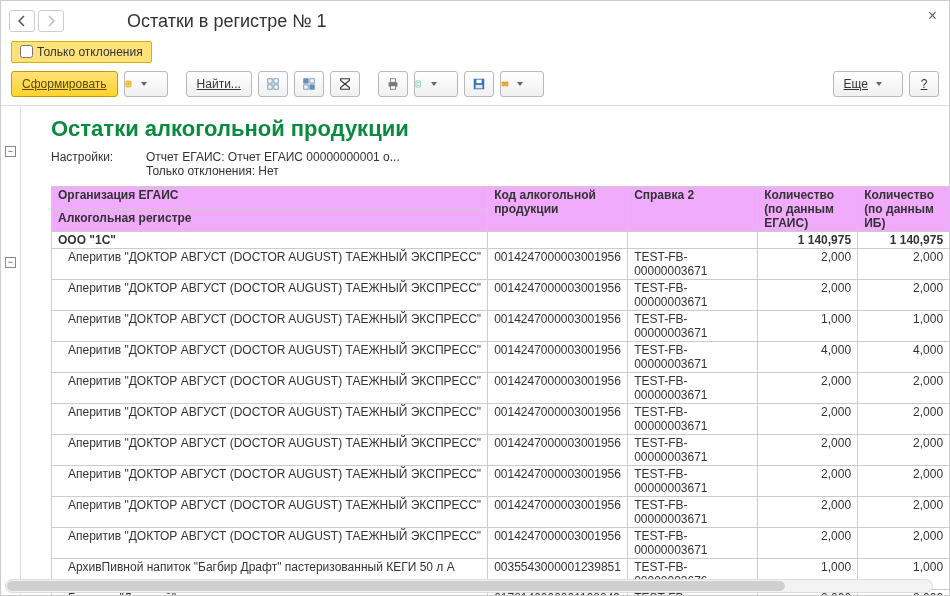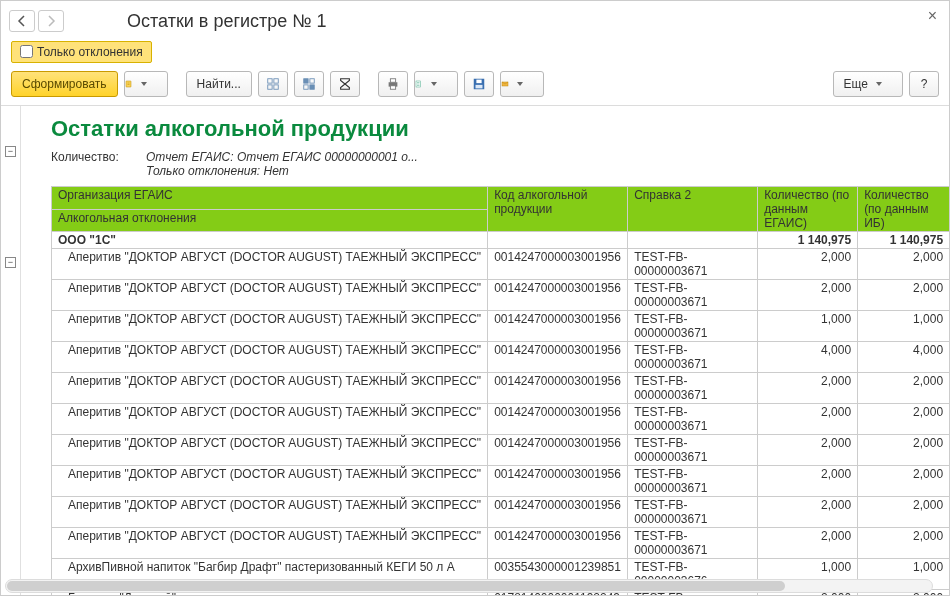--- a/index.html
+++ b/index.html
@@ -7,38 +7,38 @@
   .window { width: 950px; height: 596px; border: 1px solid #ccc; position: relative; display: flex; flex-direction: column; overflow: hidden; }
   .titlebar { display: flex; align-items: center; padding: 4px 8px 2px 8px; height: 38px; }
   .navbtn { width: 26px; height: 22px; border: 1px solid #ccc; border-radius: 3px; background: #fff; display: flex; align-items: center; justify-content: center; margin-right: 3px; cursor: pointer; }
   .navbtn svg { width: 12px; height: 12px; }
   .title { flex: 1; font-size: 18px; padding-left: 60px; color: #333; }
   .close-x { font-size: 16px; color: #666; cursor: pointer; padding: 2px 6px; position:absolute; top:4px; right:6px;}
   .toolbar-row { padding: 2px 10px; display: flex; align-items: center; }
   .chk-wrap { display: inline-flex; align-items: flex-start; border: 1px solid #d8b200; background: #ffe27a; padding: 3px 8px; border-radius: 2px; }
   .chk-wrap input { margin: 0 4px 0 0; }
   .toolbar2 { padding: 6px 10px 8px 10px; display: flex; align-items: center; gap: 6px; }
-  .btn { height: 26px; border: 1px solid #b8b8b8; border-radius: 3px; background: linear-gradient(#fff,#f0f0f0); padding: 0 10px; display: inline-flex; align-items: center; gap: 4px; cursor: pointer; font-size: 12px; color: #333; white-space: nowrap; }
+  .btn { height: 26px; border: 1px solid #b8b8b8; border-radius: 3px; background: linear-gradient(#fff,#f0f0f0); padding: 0 10px; display: inline-flex; align-items: center; gap: 4px; cursor: pointer; font-size: 12px; color: #333; white-space: nowrap; text-decoration: underline; }
   .btn.primary { background: linear-gradient(#ffe27a,#ffd32b); border-color: #c99a00; font-weight: normal; color: #5a4a00; }
   .btn.icon-only { width: 30px; padding: 0; justify-content: center; }
   .btn.with-dd { padding-right: 20px; }
   .dd-caret { width:0;height:0;border-left:3px solid transparent;border-right:3px solid transparent;border-top:4px solid #666;margin-left:4px; }
   .spacer { flex: 1; }
   .content-area { flex: 1; border-top: 1px solid #dcdcdc; padding: 0; overflow: hidden; position:relative; }
   .scroll-host { position:absolute; top:0; left:0; right:0; bottom:0; overflow:auto; }
   .ruler-vert { width: 20px; background: #fff; border-right: 1px solid #e0e0e0; flex-shrink:0; display:flex; flex-direction:column; align-items:center; padding-top:40px; gap:100px;}
   .collapse-box { width:11px; height:11px; border:1px solid #888; font-size:9px; line-height:9px; text-align:center; color:#444; cursor:pointer; background:#fff;}
   .report { padding: 6px 4px 4px 30px; min-width: 1040px; }
   .report-title { color: #0a8a3e; font-size: 22px; font-weight: bold; margin: 4px 0 8px 0; }
   .param-row { display:flex; gap: 10px; color:#333; margin-bottom:2px; }
   .param-label { width: 85px; }
-  .param-val { max-width: 800px; font-style: italic; }
+  .param-val { max-width: 800px; }
   .grid { border-collapse: collapse; margin-top: 8px; table-layout: fixed; }
   .grid th, .grid td { border: 1px solid #ccc; padding: 1px 6px; font-size: 12px; vertical-align: top; }
-  .grid th { text-align: left; font-weight: normal; color:#333; background:#84cc16; }
+  .grid th { text-align: left; font-weight: bold; color:#333; background:#f0abfc; }
   .grid .org-row td { font-weight: bold; }
   .num { text-align: right; }
   .col-name { width: 380px; overflow:hidden; white-space:nowrap; text-overflow:clip;}
   .col-code { width: 140px; }
   .col-ref  { width: 130px; }
   .col-q1   { width: 100px; }
   .col-q2   { width: 92px; }
   .hscroll { position:absolute; left:4px; right:16px; bottom:2px; height:14px; background:#f3f3f3; border:1px solid #dcdcdc; border-radius:7px; }
   .hscroll .thumb { position:absolute; top:1px; left:1px; height:10px; width:84%; background:#cfcfcf; border-radius:6px; }
   .layout { display:flex; height:100%;}
@@ -151,21 +151,21 @@
   <div class="content-area">
     <div class="scroll-host">
       <div class="layout">
         <div class="ruler-vert">
           <div class="collapse-box">−</div>
           <div class="collapse-box">−</div>
         </div>
         <div class="report">
           <div class="report-title">Остатки алкогольной продукции</div>
           <div class="param-row">
-            <div class="param-label">Количество:</div>
+            <div class="param-label">Настройки:</div>
             <div class="param-val">
               <div>Отчет ЕГАИС: Отчет ЕГАИС 00000000001 о...</div>
               <div>Только отклонения: Нет</div>
             </div>
           </div>
 
           <table class="grid">
             <colgroup>
               <col class="col-name">
                 <col class="col-code">
@@ -176,21 +176,21 @@
             <thead>
               <tr>
                 <th>Организация ЕГАИС</th>
                 <th rowspan="2">Код алкогольной продукции</th>
                 <th rowspan="2">Справка 2</th>
                 <th rowspan="2">Количество (по данным ЕГАИС)</th>
                 <th rowspan="2">Количество (по данным ИБ)</th>
 
               </tr>
               <tr>
-                <th>Алкогольная отклонения</th>
+                <th>Алкогольная регистре</th>
               </tr>
             </thead>
             <tbody id="grid-body">
               <tr class="org-row">
                 <td>ООО "1С"</td>
                 <td></td>
                   <td></td>
                 <td class="num">1 140,975</td>
                 <td class="num">1 140,975</td>
 

